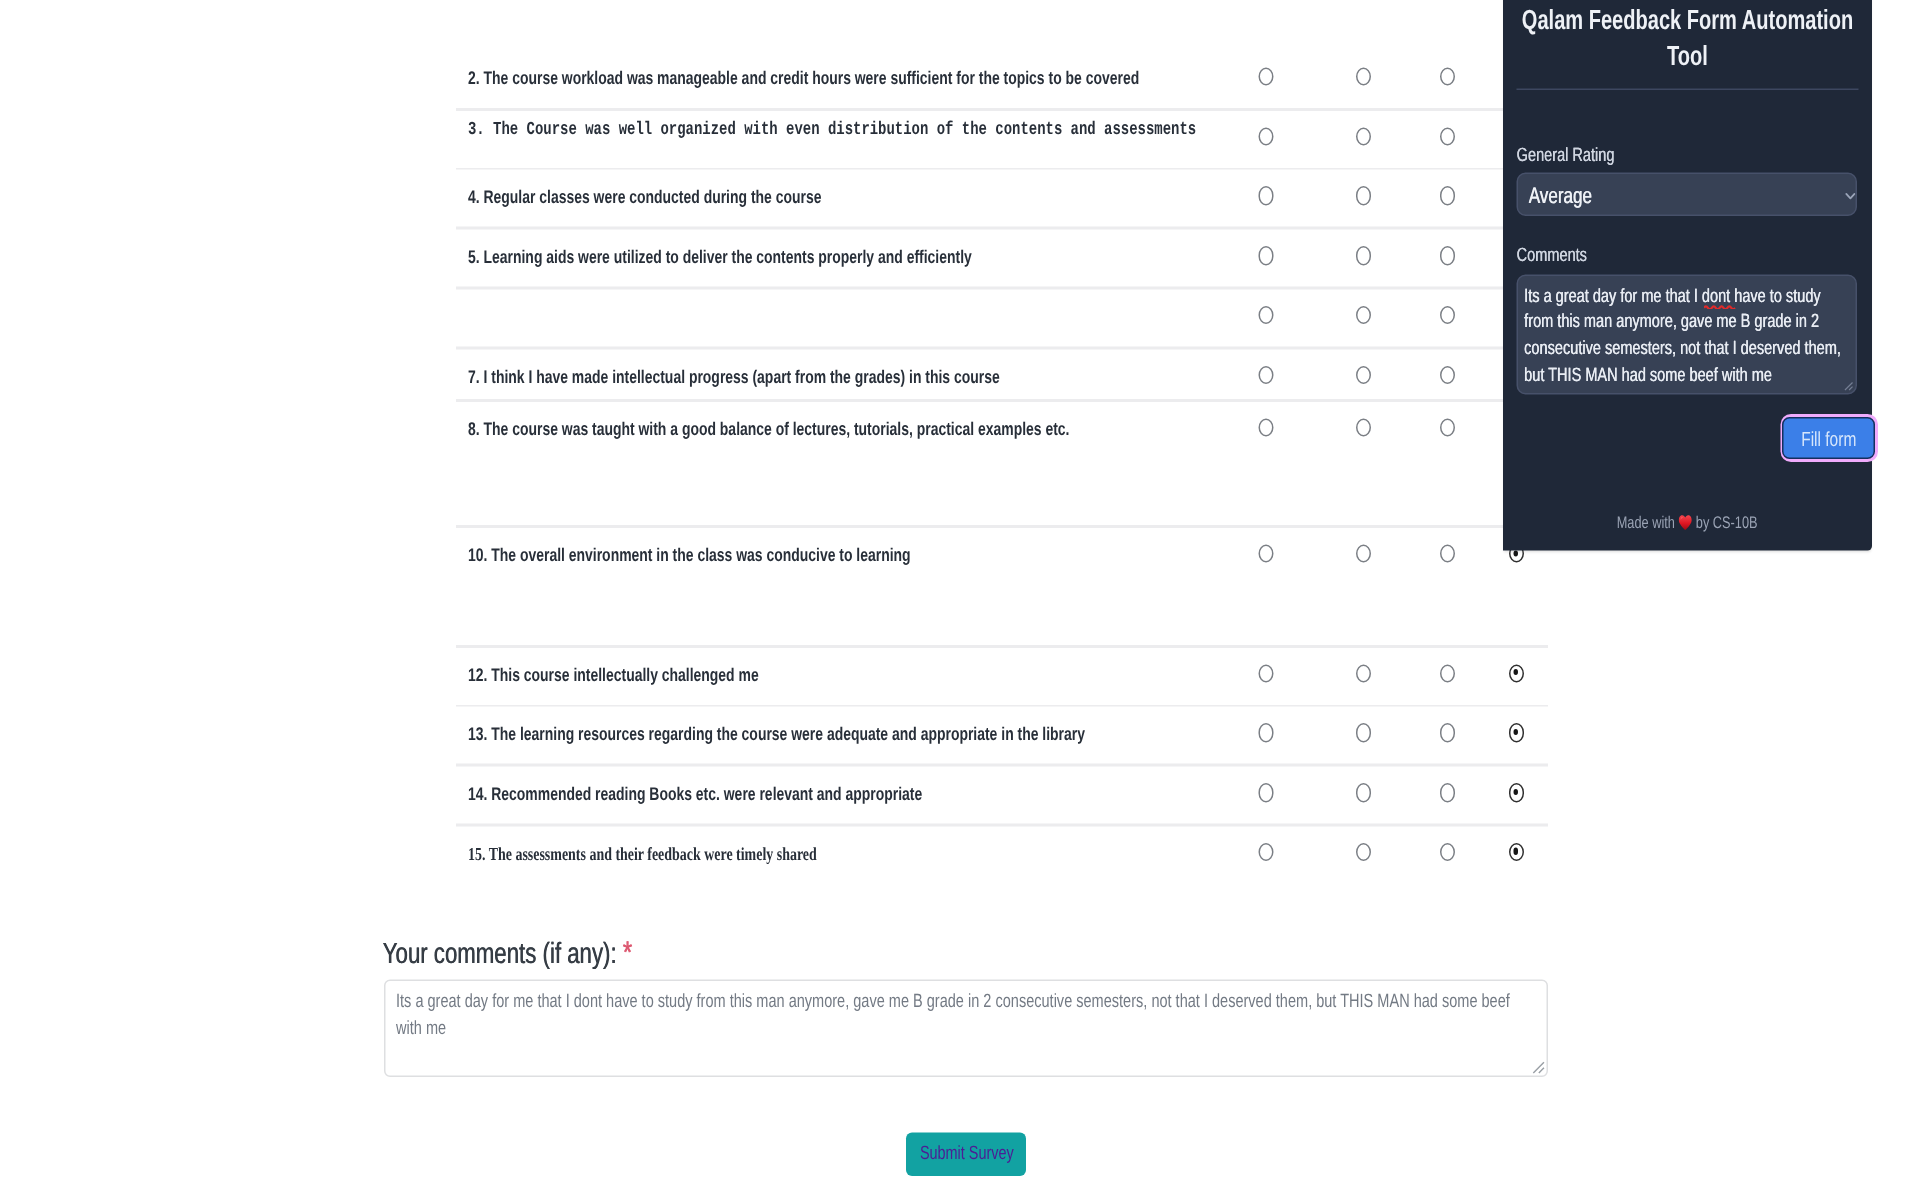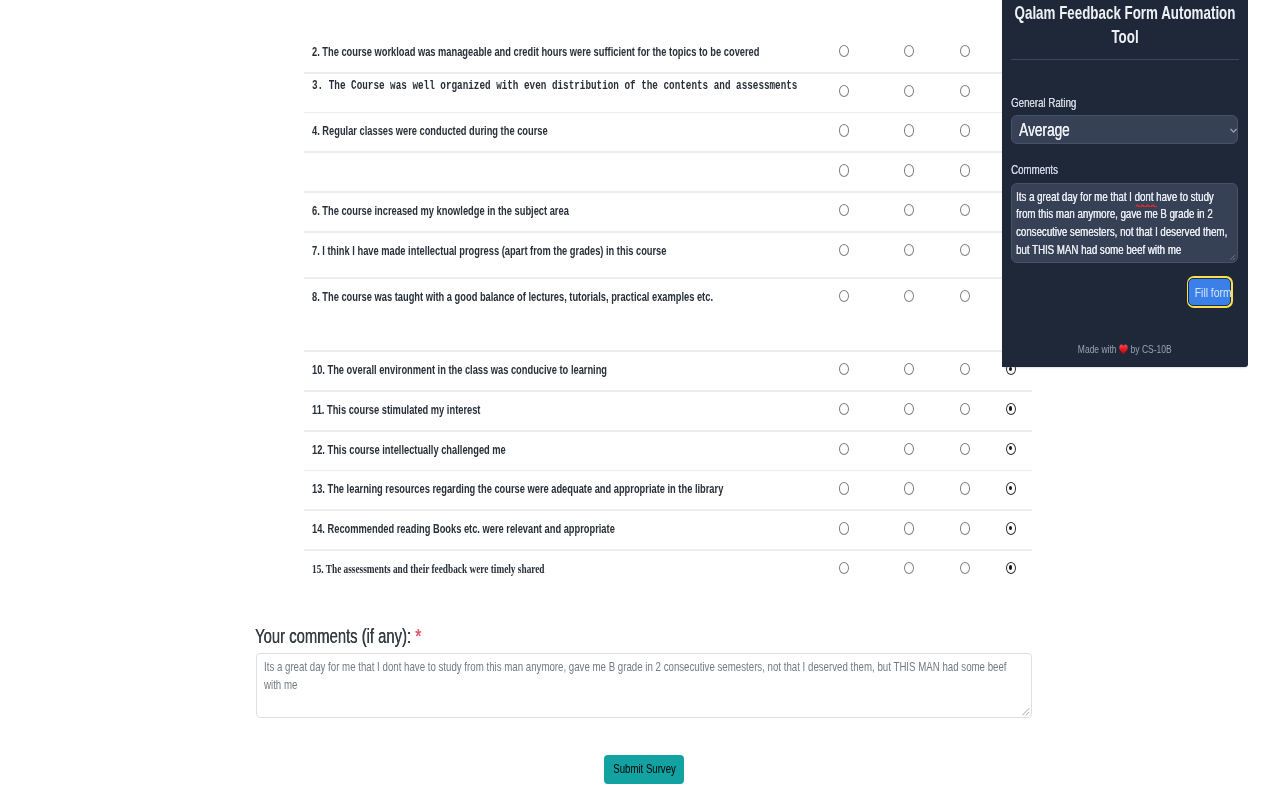--- a/index.html
+++ b/index.html
@@ -32,45 +32,45 @@
   #comments-label{position:absolute;left:255px;top:624.5px;color:#363d45;font-size:19.5px;line-height:22px;
                   text-shadow:0.45px 0 0 currentColor;}
   #comments-label .req{color:#dd5a72;font-size:21px;}
   #comments-box{position:absolute;left:255.5px;top:653px;width:776px;height:65px;
                 border:1px solid #dedfe1;border-radius:4px;background:#fff;box-sizing:border-box;}
   #comments-text{position:absolute;left:7.8px;top:4px;width:1000px;color:#737a84;
                  font-size:12.75px;line-height:18.2px;}
   #resize-grip{position:absolute;right:1px;bottom:1px;width:9px;height:9px;line-height:0;}
 
   #submit-btn{position:absolute;left:604px;top:755px;width:80px;height:29px;background:#12a2a2;
-              border:0;border-radius:4px;color:#000000;font-size:12.75px;cursor:pointer;
+              border:0;border-radius:4px;color:#4c1d95;font-size:12.75px;cursor:pointer;
               font-family:inherit;padding:0;line-height:29px;text-align:center;}
   #submit-btn .cx{transform:scaleX(.755) translate(-1.2px,-1.2px);transform-origin:center;}
 
   
   #panel{position:absolute;left:1002px;top:-34px;width:246px;height:401px;background:#1f2838;
          border-radius:0 0 3px 0;box-shadow:0 2px 2px -1px rgba(0,0,0,.13);}
   #panel-title{position:absolute;left:-29px;top:34.5px;width:304px;text-align:center;color:#eef1f6;
                font-size:18.4px;font-weight:700;line-height:24px;
                transform:scaleX(.727) translateZ(0);transform-origin:center top;}
   #panel-divider{position:absolute;left:9px;top:92.6px;width:228px;height:1px;background:#3d4760;}
   .p-label{position:absolute;color:#cfd5e0;font-size:12.75px;line-height:15px;text-shadow:0.3px 0 0 currentColor;}
   #select-box{position:absolute;left:9px;top:149px;width:227px;height:29px;background:#374155;
               border:1px solid #47516a;border-radius:6px;box-sizing:border-box;}
-  #select-value{position:absolute;left:7.2px;top:7px;color:#eef1f6;font-size:18px;line-height:15px;
+  #select-value{position:absolute;left:7.2px;top:7px;color:#eef1f6;font-size:15px;line-height:15px;
                 text-shadow:0.35px 0 0 currentColor;}
   #select-chevron{position:absolute;right:0.3px;top:12.2px;width:7.2px;height:5.8px;line-height:0;}
   #panel-textarea{position:absolute;left:9px;top:216.6px;width:227px;height:80px;background:#374155;
                   border:1px solid #47516a;border-radius:6px;box-sizing:border-box;}
   #panel-text{position:absolute;left:3.6px;top:4.2px;width:282px;color:#e8ecf3;
               font-size:12.75px;line-height:17.6px;text-shadow:0.3px 0 0 currentColor;}
   #panel-grip{position:absolute;right:1.5px;bottom:1px;width:6.5px;height:6.5px;line-height:0;opacity:.75;}
   #spellcheck-underline{position:absolute;left:123.5px;top:18.2px;width:21px;height:3px;line-height:0;}
-  #fill-btn{position:absolute;left:1186.6px;top:276.4px;width:46px;height:31.4px;padding:1.6px;
-            background:#fde047;border:0;border-radius:7px;}
+  #fill-btn{position:absolute;left:1186.6px;top:276.4px;width:65px;height:31.4px;padding:1.6px;
+            background:#f0abfc;border:0;border-radius:7px;}
   #fill-inner{width:100%;height:100%;background:#3b7fe8;border:1.2px solid #14305e;border-radius:5px;
               color:#d6e6fb;font-size:13.6px;line-height:27.4px;text-align:center;box-sizing:border-box;}
   #fill-inner .cx{transform-origin:center;}
   #made-with{position:absolute;left:0;top:377px;width:246px;text-align:center;color:#9aa3b4;
              font-size:11.2px;line-height:13px;}
   #made-with .cx{transform-origin:center;}
   .heart{display:inline-block;line-height:0;vertical-align:-1.5px;}
 </style>
 </head>
 <body>
@@ -100,65 +100,56 @@
         <div class="sep"></div>
         <div class="qtext" style="top: 12.9px;"><span class="cx">4. Regular classes were conducted during the course</span></div>
         <span class="radio" style="left: 534.85px; top: 12.885px;"></span>
         <span class="radio" style="left: 599.85px; top: 12.885px;"></span>
         <span class="radio" style="left: 655.85px; top: 12.885px;"></span>
         <span class="radio on" style="left: 701.85px; top: 12.885px;"></span>
         <span class="radio" style="left: 740.85px; top: 12.885px;"></span>
       </div>
       <div class="row" style="top: 108.31px;">
         <div class="sep"></div>
+        <div class="qtext" style="top: 12.9px;"><span class="cx">5. Learning aids were utilized to deliver the contents properly and efficiently</span></div>
         <span class="radio" style="left: 534.85px; top: 12.885px;"></span>
         <span class="radio" style="left: 599.85px; top: 12.885px;"></span>
         <span class="radio" style="left: 655.85px; top: 12.885px;"></span>
         <span class="radio on" style="left: 701.85px; top: 12.885px;"></span>
         <span class="radio" style="left: 740.85px; top: 12.885px;"></span>
       </div>
       <div class="row" style="top: 148.08px;">
         <div class="sep"></div>
-        <div class="qtext" style="top: 12.9px;"><span class="cx">6. The course increased my knowledge in the subject area</span></div>
         <span class="radio" style="left: 534.85px; top: 12.885px;"></span>
         <span class="radio" style="left: 599.85px; top: 12.885px;"></span>
         <span class="radio" style="left: 655.85px; top: 12.885px;"></span>
         <span class="radio on" style="left: 701.85px; top: 12.885px;"></span>
         <span class="radio" style="left: 740.85px; top: 12.885px;"></span>
       </div>
       <div class="row" style="top: 187.85px;">
         <div class="sep"></div>
         <div class="qtext" style="top: 12.9px; text-align: center;"><span class="cx">7. I think I have made intellectual progress (apart from the grades) in this course</span></div>
         <span class="radio" style="left: 534.85px; top: 12.885px;"></span>
         <span class="radio" style="left: 599.85px; top: 12.885px;"></span>
         <span class="radio" style="left: 655.85px; top: 12.885px;"></span>
         <span class="radio on" style="left: 701.85px; top: 12.885px;"></span>
         <span class="radio" style="left: 740.85px; top: 12.885px;"></span>
       </div>
-      <div class="row" style="top: 234px;">
+      <div class="row" style="top: 223px;">
         <div class="sep"></div>
         <div class="qtext" style="top: 12.9px;"><span class="cx">8. The course was taught with a good balance of lectures, tutorials, practical examples etc.</span></div>
         <span class="radio" style="left: 534.85px; top: 12.885px;"></span>
         <span class="radio" style="left: 599.85px; top: 12.885px;"></span>
         <span class="radio" style="left: 655.85px; top: 12.885px;"></span>
         <span class="radio on" style="left: 701.85px; top: 12.885px;"></span>
         <span class="radio" style="left: 740.85px; top: 12.885px;"></span>
       </div>
       <div class="row" style="top: 307.16px;">
         <div class="sep"></div>
         <div class="qtext" style="top: 12.9px;"><span class="cx">10. The overall environment in the class was conducive to learning</span></div>
-        <span class="radio" style="left: 534.85px; top: 12.885px;"></span>
-        <span class="radio" style="left: 599.85px; top: 12.885px;"></span>
-        <span class="radio" style="left: 655.85px; top: 12.885px;"></span>
-        <span class="radio on" style="left: 701.85px; top: 12.885px;"></span>
-        <span class="radio" style="left: 740.85px; top: 12.885px;"></span>
-      </div>
-      <div class="row" style="top: 346.93px;">
-        <div class="sep"></div>
-        <div class="qtext" style="top: 12.9px;"><span class="cx">11. This course stimulated my interest</span></div>
         <span class="radio" style="left: 534.85px; top: 12.885px;"></span>
         <span class="radio" style="left: 599.85px; top: 12.885px;"></span>
         <span class="radio" style="left: 655.85px; top: 12.885px;"></span>
         <span class="radio on" style="left: 701.85px; top: 12.885px;"></span>
         <span class="radio" style="left: 740.85px; top: 12.885px;"></span>
       </div>
       <div class="row" style="top: 386.7px;">
         <div class="sep"></div>
         <div class="qtext" style="top: 12.9px;"><span class="cx">12. This course intellectually challenged me</span></div>
         <span class="radio" style="left: 534.85px; top: 12.885px;"></span>

